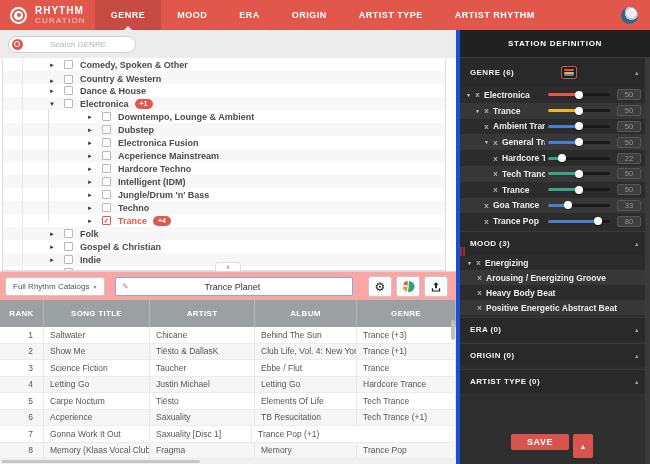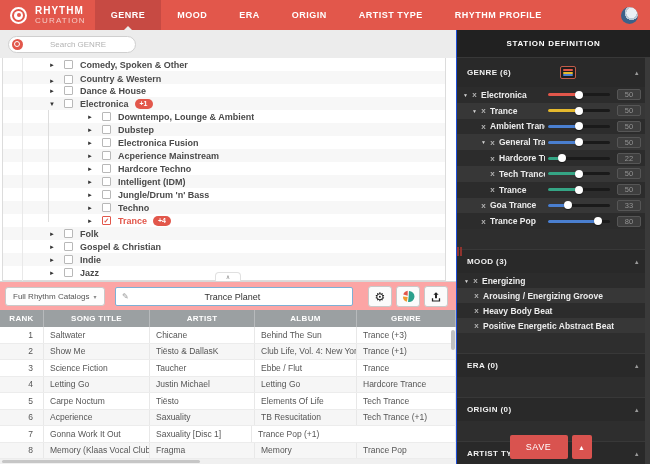--- a/index.html
+++ b/index.html
@@ -18,21 +18,21 @@
   .tab{padding:0 16px;display:flex;align-items:center;font-size:9px;font-weight:bold;letter-spacing:.5px;position:relative;cursor:pointer}
   .tab.active{background:#c74a43}
   .tab.active::after{content:"";position:absolute;left:50%;bottom:0;margin-left:-4px;width:0;height:0;
     border-left:4px solid transparent;border-right:4px solid transparent;border-bottom:4px solid #ececec}
   .avatar{margin-left:auto;align-self:center;margin-right:12px;width:17px;height:17px;border-radius:50%;
     background:radial-gradient(circle at 62% 35%, #e9eff4 0 33%, #b9c8d4 34% 45%, #3c6189 46% 100%);flex:0 0 17px}
 
   
   .main{display:flex;height:434px}
   .left{width:456px;display:flex;flex-direction:column;background:#fff}
-  .right{width:194px;background:#2e2e2e;display:flex;flex-direction:column;position:relative;border-left:1px solid #1d4ed8}
+  .right{width:194px;background:#2e2e2e;display:flex;flex-direction:column;position:relative;border-left:4px solid #1d4ed8}
 
   
   .search-row{flex:0 0 28px;background:#ececec;display:flex;align-items:center;padding-left:8px}
   .search-pill{width:128px;height:17px;background:#fff;border:1px solid #cfcfcf;border-radius:9px;display:flex;align-items:center}
   .search-icon{width:11px;height:11px;border-radius:50%;background:#e2574b;margin-left:3px;position:relative;flex:0 0 11px}
   .search-icon::after{content:"";position:absolute;width:4px;height:4px;border:1px solid #fff;border-radius:50%;top:2px;left:2px}
   .search-input{flex:1;border:none;background:transparent;font-size:8px;text-align:center;color:#666;outline:none;padding-right:13px;font-family:"Liberation Sans",sans-serif}
   .search-input::placeholder{color:#b3b3b3}
 
   
@@ -58,61 +58,61 @@
     font-size:8px;color:#555;display:flex;align-items:center;padding:0 7px;gap:4px;cursor:pointer}
   .catalog-caret{font-size:6px;color:#888}
   .station-wrap{position:absolute;left:115px;top:5px;width:238px;height:19px;background:#fff;border:1px solid #7db0d5;border-radius:2px;display:flex;align-items:center}
   .pencil{font-size:8px;color:#9a9a9a;margin-left:6px}
   .station-input{flex:1;text-align:center;font-size:9px;color:#333;border:none;outline:none;background:transparent;margin-right:16px;font-family:"Liberation Sans",sans-serif}
   .tool-btns{position:absolute;right:8px;top:4px;display:flex;gap:4px}
   .tool-btn{width:24px;height:21px;background:#fbfbfb;border:1px solid #c9c9c9;border-radius:3px;display:flex;align-items:center;justify-content:center;font-size:12px;color:#1c1c1c;cursor:pointer}
 
   
   .table{flex:0 0 154px;display:flex;flex-direction:column;position:relative}
-  .thead{display:flex;height:17px;background:#9ba0a2;color:#fff;font-size:8px;font-weight:bold;letter-spacing:.3px}
+  .thead{display:flex;height:27px;background:#9ba0a2;color:#fff;font-size:8px;font-weight:bold;letter-spacing:.3px}
   .th{display:flex;align-items:center;justify-content:center;border-right:1px solid rgba(255,255,255,.28);overflow:hidden;white-space:nowrap}
   .trb{display:flex;height:16.5px;border-bottom:1px solid #ececec;font-size:8.5px;color:#555;cursor:pointer;background:#fff}
   .trb.alt{background:#f6f6f6}
   .td{display:flex;align-items:center;padding:0 6px;border-right:1px solid #e8e8e8;overflow:hidden;white-space:nowrap}
   .c0{width:44px;flex:0 0 44px}
   .c1{width:106px;flex:0 0 106px}
   .c2{width:105px;flex:0 0 105px}
   .c3{width:102px;flex:0 0 102px}
   .c4{flex:1 1 auto}
   .td.c0{justify-content:flex-end;padding-right:10px}
   .vscroll{position:absolute;right:1px;top:20px;width:4px;height:20px;background:#c1c1c1;border-radius:2px}
   .hscroll{height:5px;background:#f0f0f0;position:relative;flex:0 0 5px}
   .hthumb{position:absolute;left:2px;top:1px;width:198px;height:3px;background:#c6c6c6;border-radius:2px}
 
   
   .panel-title{flex:0 0 27px;background:#212121;color:#fff;font-size:8px;font-weight:bold;letter-spacing:.7px;
     display:flex;align-items:center;justify-content:center}
   .sec-head{flex:0 0 24px;background:#292929;border-top:1px solid #383838;display:flex;align-items:center;
-    padding:0 10px;color:#f2f2f2;font-size:8px;font-weight:bold;letter-spacing:.4px;margin-top:20px;cursor:pointer}
+    padding:0 10px;color:#f2f2f2;font-size:8px;font-weight:bold;letter-spacing:.4px;margin-top:2px;cursor:pointer}
   .sec-head.first{margin-top:0}
   .sec-head.genre{flex:0 0 30px}
   .sec-arrow{margin-left:auto;font-size:6px;color:#9a9a9a}
   .csl-icon{margin-left:auto;width:16px;height:13px;border:1px solid #c05c4a;border-radius:2px;background:#1d1d1d;
     display:flex;flex-direction:column;justify-content:space-evenly;padding:1px 2px;margin-right:9px;cursor:pointer}
   .csl-icon i{height:2px;border-radius:1px;display:block}
   .srow{flex:0 0 15.8px;display:flex;align-items:center;background:#2c2c2c;font-size:8.5px}
   .srow.alt{background:#373737}
   .caret{font-size:5px;color:#d4d4d4;width:9px;flex:0 0 9px;text-align:center;cursor:pointer}
   .xbtn{color:#b0b0b0;font-size:8px;font-weight:bold;width:9px;flex:0 0 9px;text-align:center;margin-right:2px;cursor:pointer}
   .plbl{color:#ececec;font-weight:bold;flex:1 1 auto;overflow:hidden;white-space:nowrap;margin-right:3px}
   .track{flex:0 0 62px;height:3px;background:#1a1a1a;border-radius:2px;position:relative;margin-right:7px;cursor:pointer}
   .fill{position:absolute;left:0;top:0;bottom:0;border-radius:2px}
   .thumb{position:absolute;top:-2.5px;width:8px;height:8px;background:#fff;border-radius:50%;margin-left:-4px;box-shadow:0 1px 1px rgba(0,0,0,.5);cursor:pointer}
   .valbox{flex:0 0 24px;height:11px;background:#3e3e3e;border:1px solid #565656;border-radius:2px;color:#949494;
     font-size:7.5px;display:flex;align-items:center;justify-content:center;margin-right:9px}
   .mrow{flex:0 0 15px;display:flex;align-items:center;background:#2c2c2c;font-size:8.5px}
   .mrow.alt{background:#373737}
   .bottom-area{flex:1 1 auto;background:#2f2f2f;position:relative}
   .save-row{position:absolute;bottom:6px;left:0;right:6px;display:flex;justify-content:center;gap:4px}
-  .save-btn{width:58px;height:24px;background:#d9534f;border-radius:2px;color:#fff;font-size:9px;font-weight:normal;
+  .save-btn{width:58px;height:16px;background:#d9534f;border-radius:2px;color:#fff;font-size:9px;font-weight:bold;
     display:flex;align-items:center;justify-content:center;letter-spacing:.5px;cursor:pointer}
   .save-arrow{width:20px;height:24px;background:#d9534f;border-radius:2px;color:#fff;font-size:7px;
     display:flex;align-items:center;justify-content:center;cursor:pointer}
   .panel-scroll{position:absolute;right:0;top:27px;bottom:0;width:5px;background:#3a3a3a}
   .resize-handle{position:absolute;left:0;top:217px;display:flex;gap:1px;cursor:col-resize}
   .resize-handle i{display:block;width:2px;height:9px;background:#8f332e}
 </style>
 </head>
 <body>
 
@@ -125,21 +125,21 @@
         <div class="logo-t1">RHYTHM</div>
         <div class="logo-t2">CURATION</div>
       </span>
     </div>
     <div class="tabs">
         <div class="tab active">GENRE</div>
         <div class="tab">MOOD</div>
         <div class="tab">ERA</div>
         <div class="tab">ORIGIN</div>
         <div class="tab">ARTIST TYPE</div>
-        <div class="tab">RHYTHM PROFILE</div>
+        <div class="tab">ARTIST RHYTHM</div>
       </div>
     <div class="avatar"></div>
   </div>
 
   <div class="main">
 
     <div class="left">
 
       <div class="search-row">
         <div class="search-pill">

